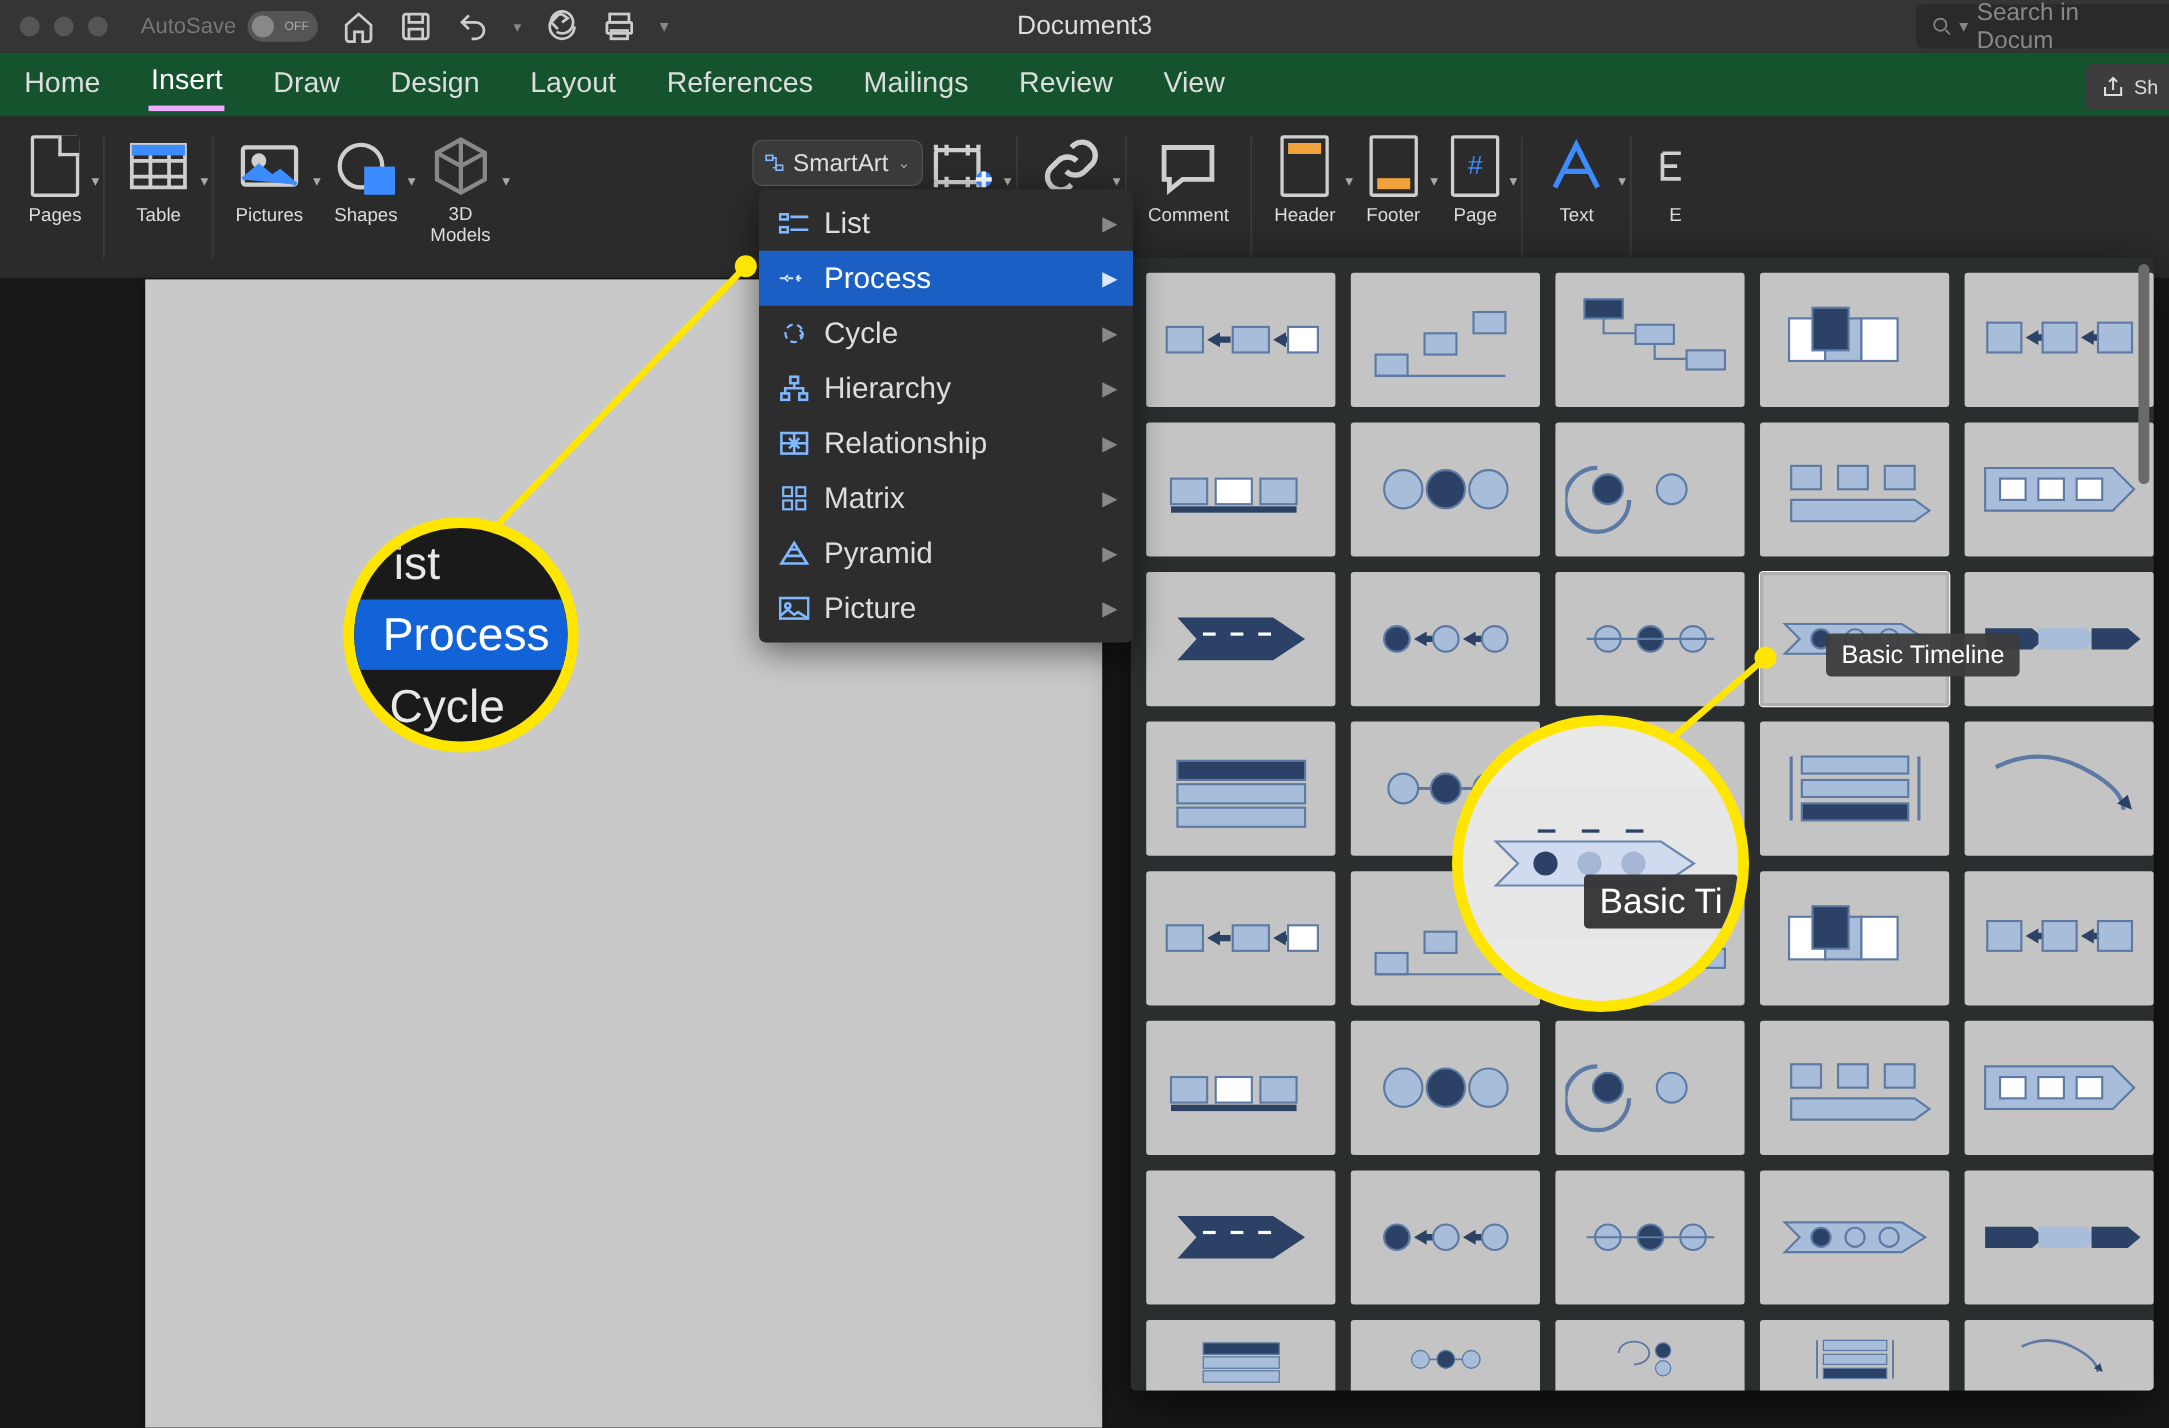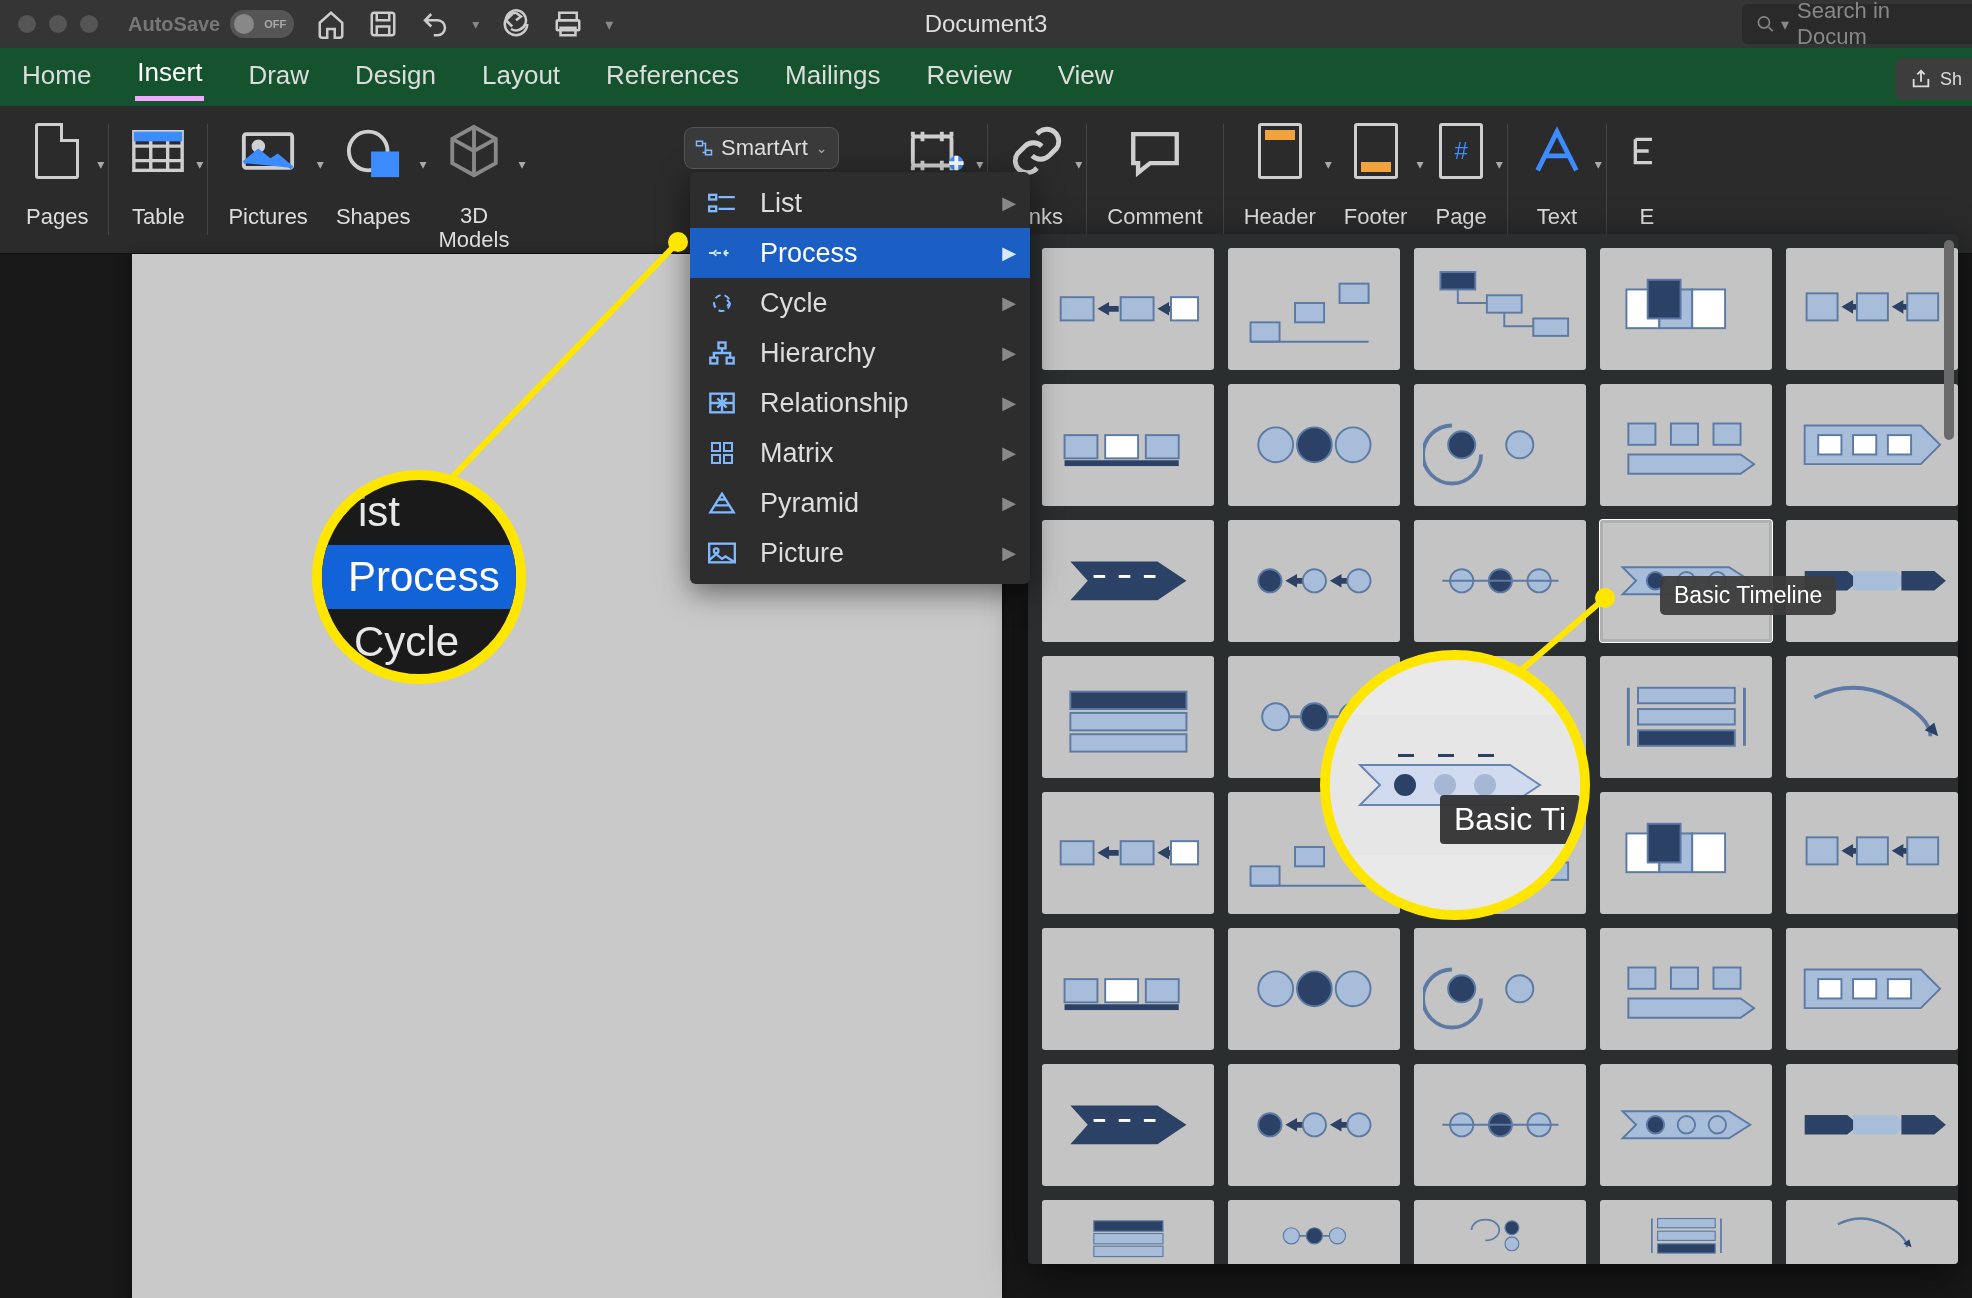--- a/index.html
+++ b/index.html
@@ -22,52 +22,52 @@
     --yellow:#ffe600;
   }
   *{box-sizing:border-box;font-family:-apple-system,Helvetica,Arial,sans-serif;-webkit-font-smoothing:antialiased}
   body{margin:0;background:var(--bg);color:var(--fg);overflow:hidden}
   .app{width:1972px;height:1298px;position:relative}
 
   
   .titlebar{height:48px;background:#353535;display:flex;align-items:center;position:relative}
   .traffic{display:flex;gap:13px;padding-left:18px}
   .traffic span{width:18px;height:18px;border-radius:50%;background:#555}
-  .autosave{margin-left:30px;display:flex;align-items:center;gap:10px;color:#777;font-size:20px;font-weight:700}
+  .autosave{margin-left:30px;display:flex;align-items:center;gap:10px;color:#777;font-size:20px;font-weight:400}
   .autosave .pill{width:64px;height:28px;border-radius:14px;background:#555;position:relative;display:flex;align-items:center;justify-content:flex-end;padding-right:8px;font-size:11px;color:#aaa}
   .autosave .pill::before{content:'';position:absolute;left:4px;width:20px;height:20px;border-radius:50%;background:#888}
   .qat{margin-left:22px;display:flex;gap:22px;align-items:center}
   .qat .ico{width:30px;height:30px;color:#ccc;position:relative}
   .doc-title{position:absolute;left:0;right:0;text-align:center;font-size:24px;color:#ddd;pointer-events:none}
   .search{position:absolute;right:0;display:flex;align-items:center;gap:8px;background:#2a2a2a;height:40px;padding:0 14px;border-radius:6px;color:#888;font-size:22px;width:230px;margin-right:0;border-top-right-radius:0;border-bottom-right-radius:0}
   .search .mag{width:20px;height:20px}
 
   
   .tabs{height:58px;background:#14532d;display:flex;align-items:center;padding-left:20px;gap:42px;font-size:26px;color:#ddd;position:relative}
   .tabs .tab{padding:4px 2px 8px;cursor:pointer}
   .tabs .tab.active{color:#fff;border-bottom:5px solid #f0abfc;font-weight:400}
   .share{position:absolute;right:0;top:10px;height:42px;background:#3d3d3d;border-radius:6px 0 0 6px;display:flex;align-items:center;padding:0 10px 0 14px;gap:8px;color:#ddd;font-size:18px}
 
   
   .ribbon{height:148px;background:#2b2b2b;border-bottom:1px solid #111;display:flex;align-items:stretch;padding-left:12px;position:relative}
   .group{display:flex;flex-direction:column;align-items:center;justify-content:flex-start;padding:10px 14px 0;position:relative}
   .group .gi{height:70px;display:flex;align-items:center;justify-content:center}
-  .group .lbl{font-size:22px;color:#ddd;margin-top:18px}
+  .group .lbl{font-size:17px;color:#ddd;margin-top:0}
   .vsep{width:1px;background:#444;margin:18px 6px}
   .dd{position:absolute;right:-2px;top:50px;font-size:14px;color:#aaa}
   .big-ico{width:58px;height:58px;color:#cfcfcf;position:relative}
 
   
   .sa-btn{position:absolute;left:685px;top:128px;z-index:50;background:#3a3a3a;height:40px;border-radius:8px;display:flex;align-items:center;padding:0 10px;gap:8px;font-size:22px;color:#ddd;box-shadow:0 0 0 1px #555}
   .sa-btn .ci{width:18px;height:18px}
   .sa-btn .chev{font-size:14px;color:#aaa}
 
   
   .sa-menu{position:absolute;left:690px;top:172px;z-index:49;width:340px;background:var(--menu-bg);border-radius:6px;box-shadow:0 8px 30px rgba(0,0,0,.5);padding:6px 0}
-  .sa-menu .mi{height:50px;display:flex;align-items:center;padding:0 18px;gap:24px;font-size:27px;color:#ddd;position:relative}
+  .sa-menu .mi{height:50px;display:flex;align-items:center;padding:0 18px;gap:13px;font-size:27px;color:#ddd;position:relative}
   .sa-menu .mi.sel{background:#1b5ec4;color:#fff}
   .sa-menu .mi .mico{width:28px;height:24px;flex:0 0 28px}
   .sa-menu .mi .arr{position:absolute;right:14px;font-size:18px;color:#888}
   .sa-menu .mi.sel .arr{color:#dbe9ff}
 
   
   .gallery{position:absolute;left:1028px;top:234px;width:930px;height:1030px;background:#2a2e2e;border-radius:4px;padding:10px 10px 10px 10px;box-shadow:0 12px 40px rgba(0,0,0,.6);z-index:40;overflow:hidden}
   .gallery-scroll{position:absolute;right:4px;top:6px;bottom:6px;width:10px}
   .gallery-scroll .track{position:absolute;inset:0;border-radius:5px}
   .gallery-scroll .thumb{position:absolute;top:0;width:10px;height:200px;background:#6a6a6a;border-radius:5px}

